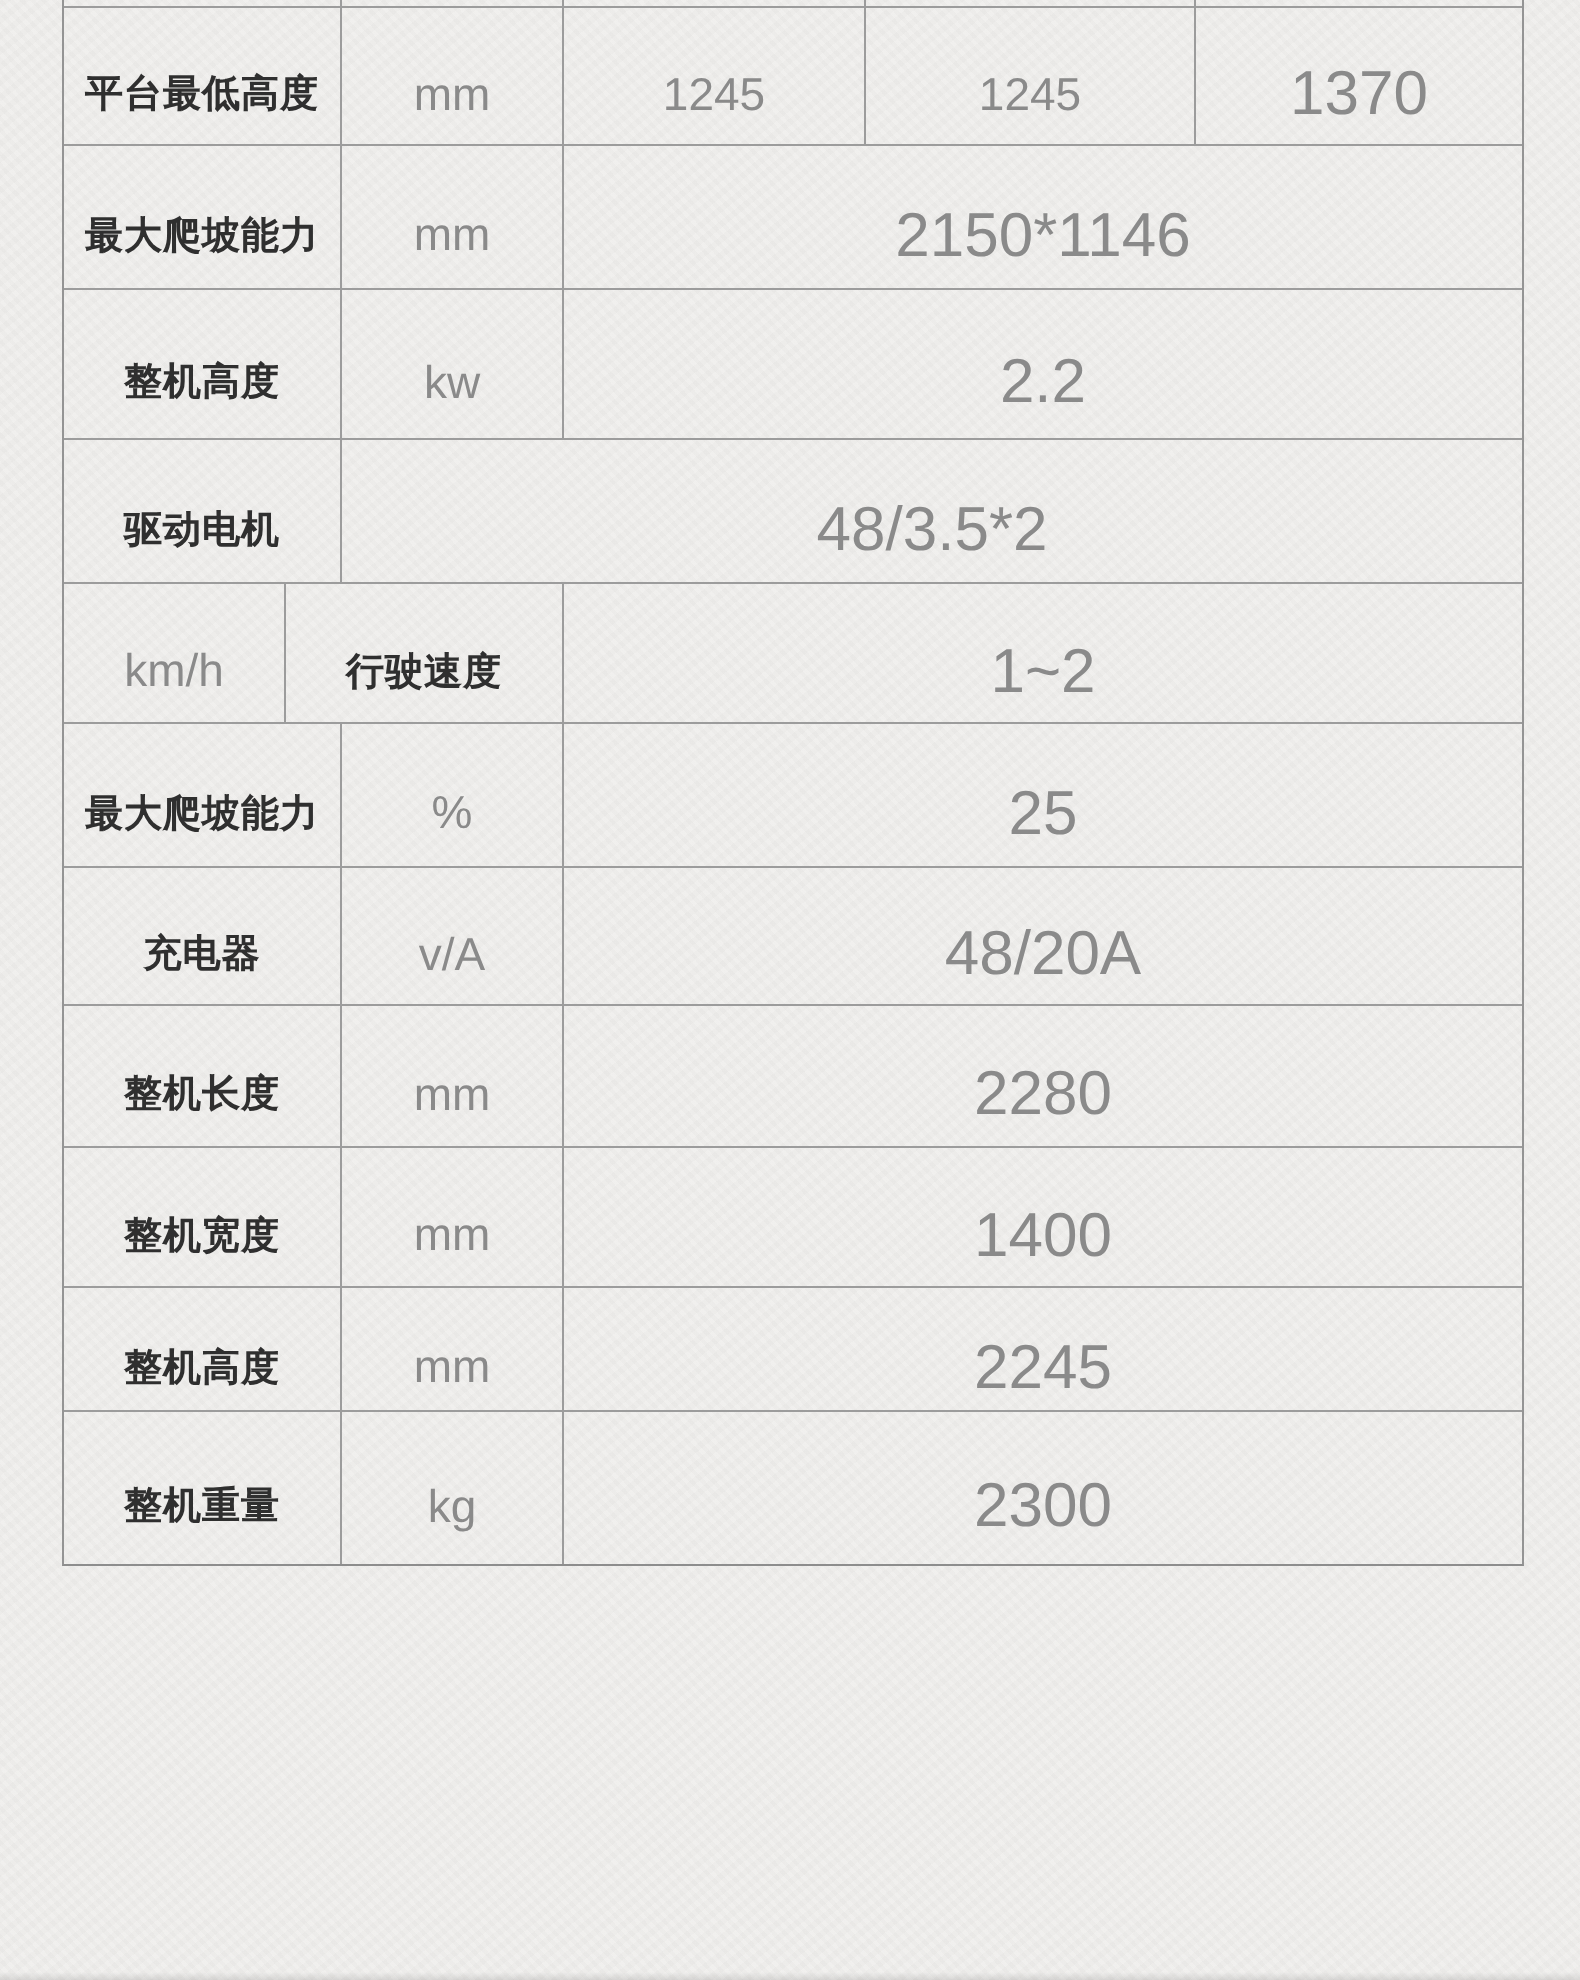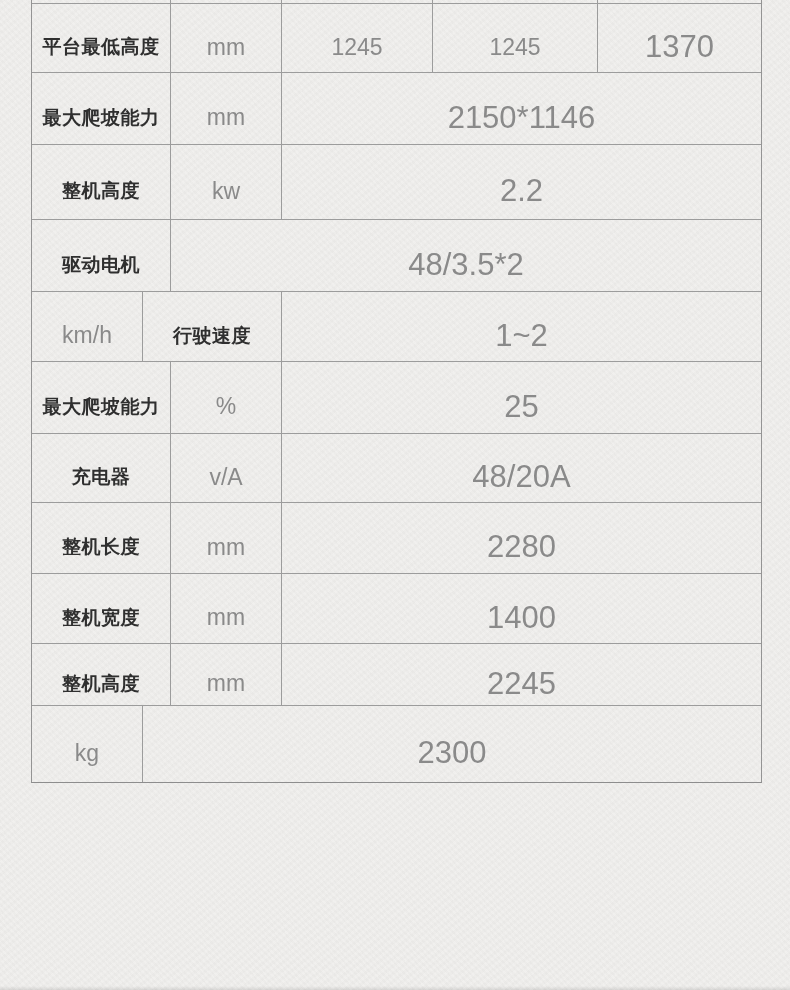--- a/index.html
+++ b/index.html
@@ -128,19 +128,20 @@
       <div class="cell c-val">1400</div>
     </div>
 
     <div class="row h12">
       <div class="cell c-label">整机高度</div>
       <div class="cell c-unit">mm</div>
       <div class="cell c-val">2245</div>
     </div>
 
     <div class="row h13">
+      <div class="cell c-label">整机重量</div>
       <div class="cell c-unit">kg</div>
       <div class="cell c-val">2300</div>
     </div>
 
   </div>
   <div class="bottom-edge"></div>
 </div>
 
 </body></html>

